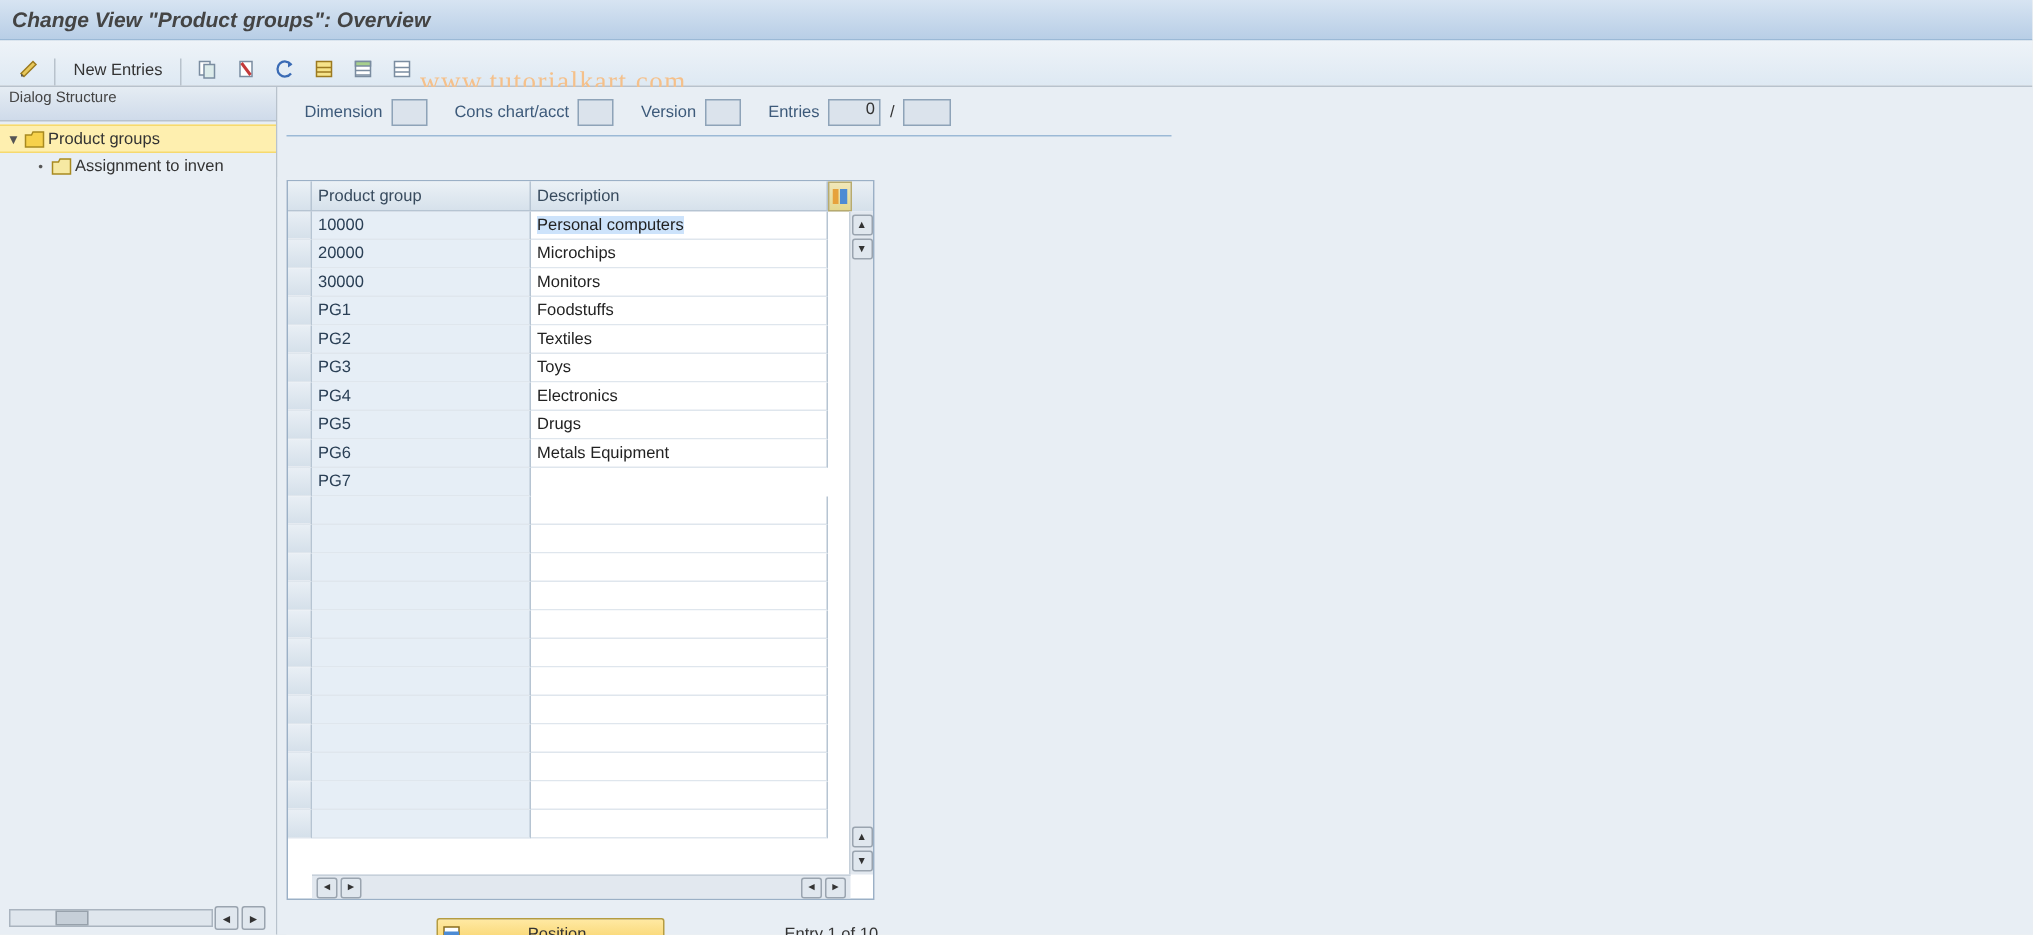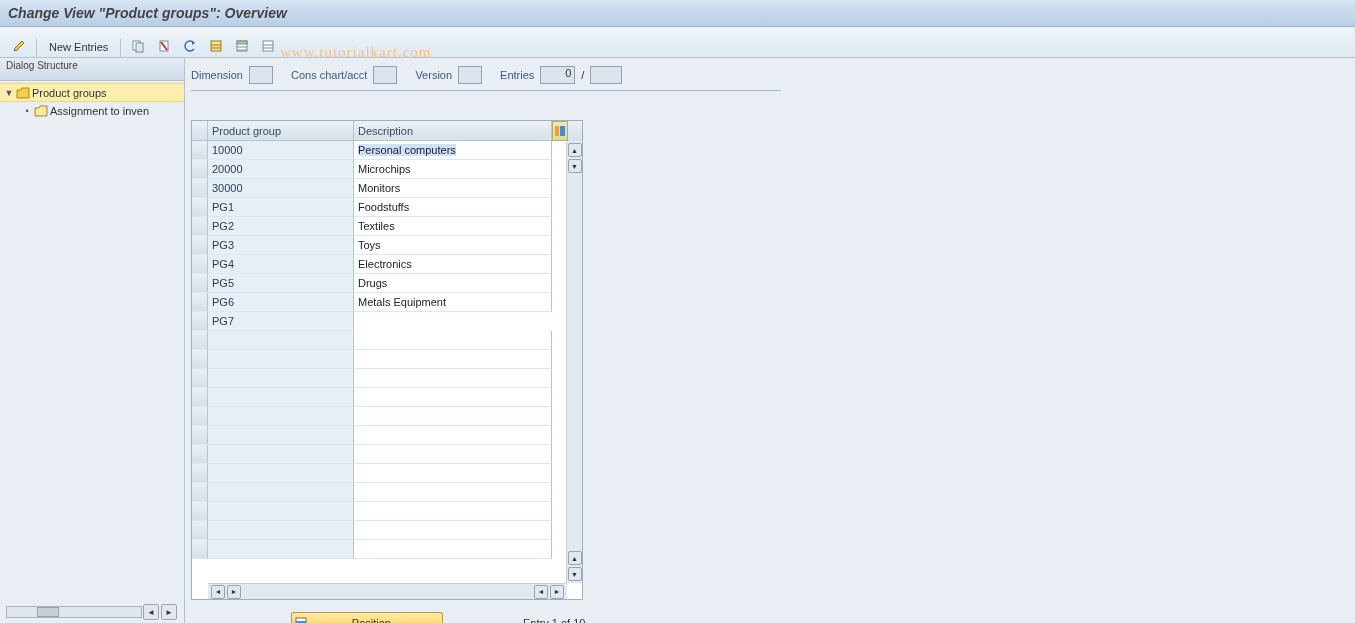--- a/index.html
+++ b/index.html
@@ -1,35 +1,35 @@
 <!DOCTYPE html>
 <html><head>
 <meta charset="utf-8">
 <style>
   html,body{margin:0;padding:0;width:1355px;height:623px;font-family:Arial,Helvetica,sans-serif;font-size:11px;background:#f2f2f2;color:#333;overflow:hidden}
   .title-bar{background:linear-gradient(#d7e4f2,#b8cee6);border-bottom:1px solid #9bb9d6;height:26px;display:flex;align-items:center;padding:0 8px;font-size:14px;font-style:italic;font-weight:bold;color:#444}
   .toolbar{background:linear-gradient(#eef3f8,#dee9f3);border-bottom:1px solid #b8c2cc;height:30px;display:flex;align-items:flex-end;padding:0 8px;gap:4px}
   .tb-btn{display:inline-flex;align-items:center;justify-content:center;width:20px;height:20px;border:1px solid transparent;border-radius:2px;cursor:pointer}
   .tb-sep{width:1px;height:18px;background:#b8c2cc;margin:0 2px}
   .new-entries{padding:0 6px;height:20px;display:flex;align-items:center;cursor:pointer;border-radius:2px}
-  .watermark{position:absolute;left:280px;top:44px;font-size:15px;color:#f5c08a;font-family:"Times New Roman",serif;letter-spacing:1px;pointer-events:none}
+  .watermark{position:absolute;left:280px;top:44px;font-size:18px;color:#f5c08a;font-family:"Times New Roman",serif;letter-spacing:1px;pointer-events:none}
   .main{position:absolute;top:58px;left:0;right:0;bottom:0;display:flex;background:#e8eef4}
   .sidebar{width:184px;border-right:1px solid #b8c2cc;background:#e8eef4;position:relative}
   .sidebar-header{background:linear-gradient(#e5ecf3,#cfdbea);border-bottom:1px solid #b8c2cc;height:18px;padding:2px 6px;font-size:10px;color:#444}
   .tree{padding:2px 0}
   .tree-row{display:flex;align-items:center;height:17px;padding-left:4px;cursor:pointer;white-space:nowrap;overflow:hidden}
   .tree-row.sel{background:#feefaf;border-top:1px solid #f6d96e;border-bottom:1px solid #f6d96e}
   .tree-toggle{width:10px;display:inline-block;text-align:center;color:#555;font-size:9px}
   .tree-icon{width:14px;height:12px;display:inline-flex;margin:0 2px}
   .sidebar-scroll{position:absolute;bottom:3px;left:6px;right:6px;height:16px;display:flex;align-items:center}
   .sidebar-scroll .track{flex:1;height:10px;border:1px solid #aab4bf;background:#dfe6ed}
   .sidebar-scroll .thumb{position:relative;left:30px;width:20px;height:8px;background:#c6cfd8;border:1px solid #97a1ab}
   .arr-btn{width:14px;height:14px;border:1px solid #9aa4af;background:#e0e7ee;border-radius:2px;display:flex;align-items:center;justify-content:center;font-size:8px;cursor:pointer;margin:0 1px}
   .content{flex:1;position:relative;background:#e8eef4}
-  .param-bar{display:flex;align-items:center;gap:18px;height:22px;margin:6px 0 0 6px}
+  .param-bar{display:flex;align-items:center;gap:18px;height:22px;margin:6px 0 0 18px}
   .param{display:flex;align-items:center;gap:6px}
   .param label{color:#3d5a7a}
   .param .inp{height:16px;border:1px solid #8ea3b8;background:#dbe3ec;width:22px}
   .param .inp.ro{background:#dbe3ec}
   .param .slash{color:#333}
   .param-line{position:absolute;left:6px;top:32px;width:590px;height:1px;background:#9bb9d6}
   .grid-wrap{position:absolute;left:6px;top:62px;width:390px;height:478px;border:1px solid #9bb0c6;background:#fff}
   .grid-head{display:flex;background:linear-gradient(#e9eff5,#d5e0ea);height:20px}
   .gcell{border-right:1px solid #b6c4d2;border-bottom:1px solid #b6c4d2;display:flex;align-items:center;padding:0 4px;box-sizing:border-box}
   .gh{background:linear-gradient(#ebf1f6,#d6e1eb);font-weight:normal;color:#374a5d}

